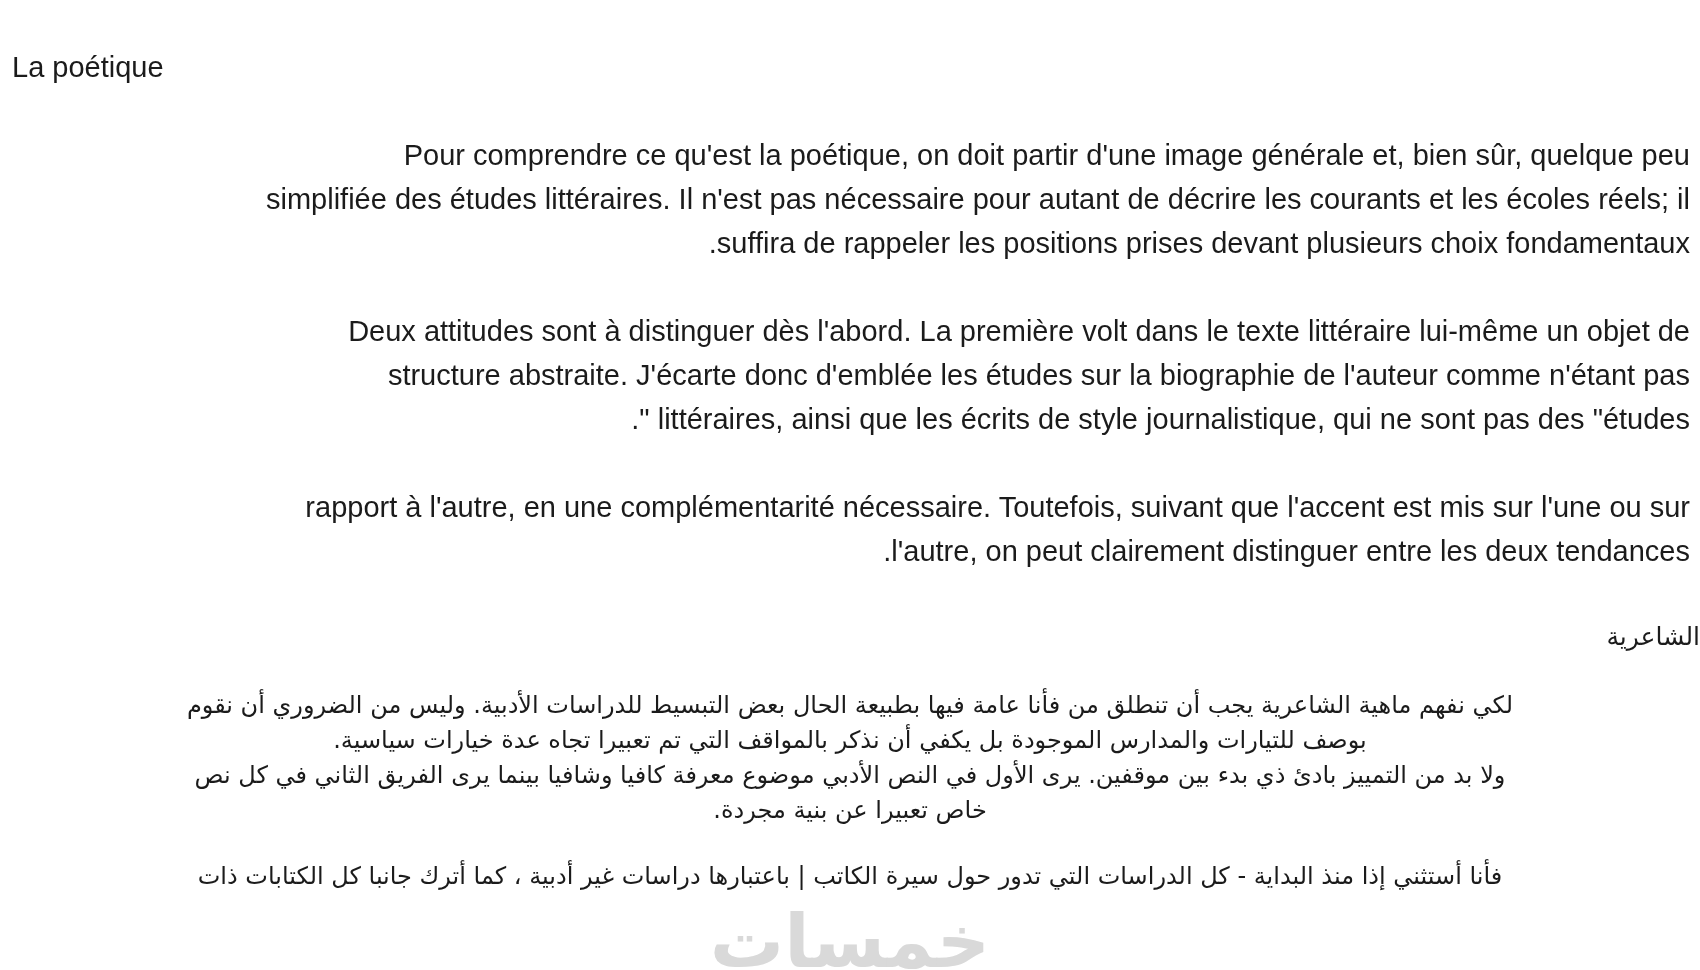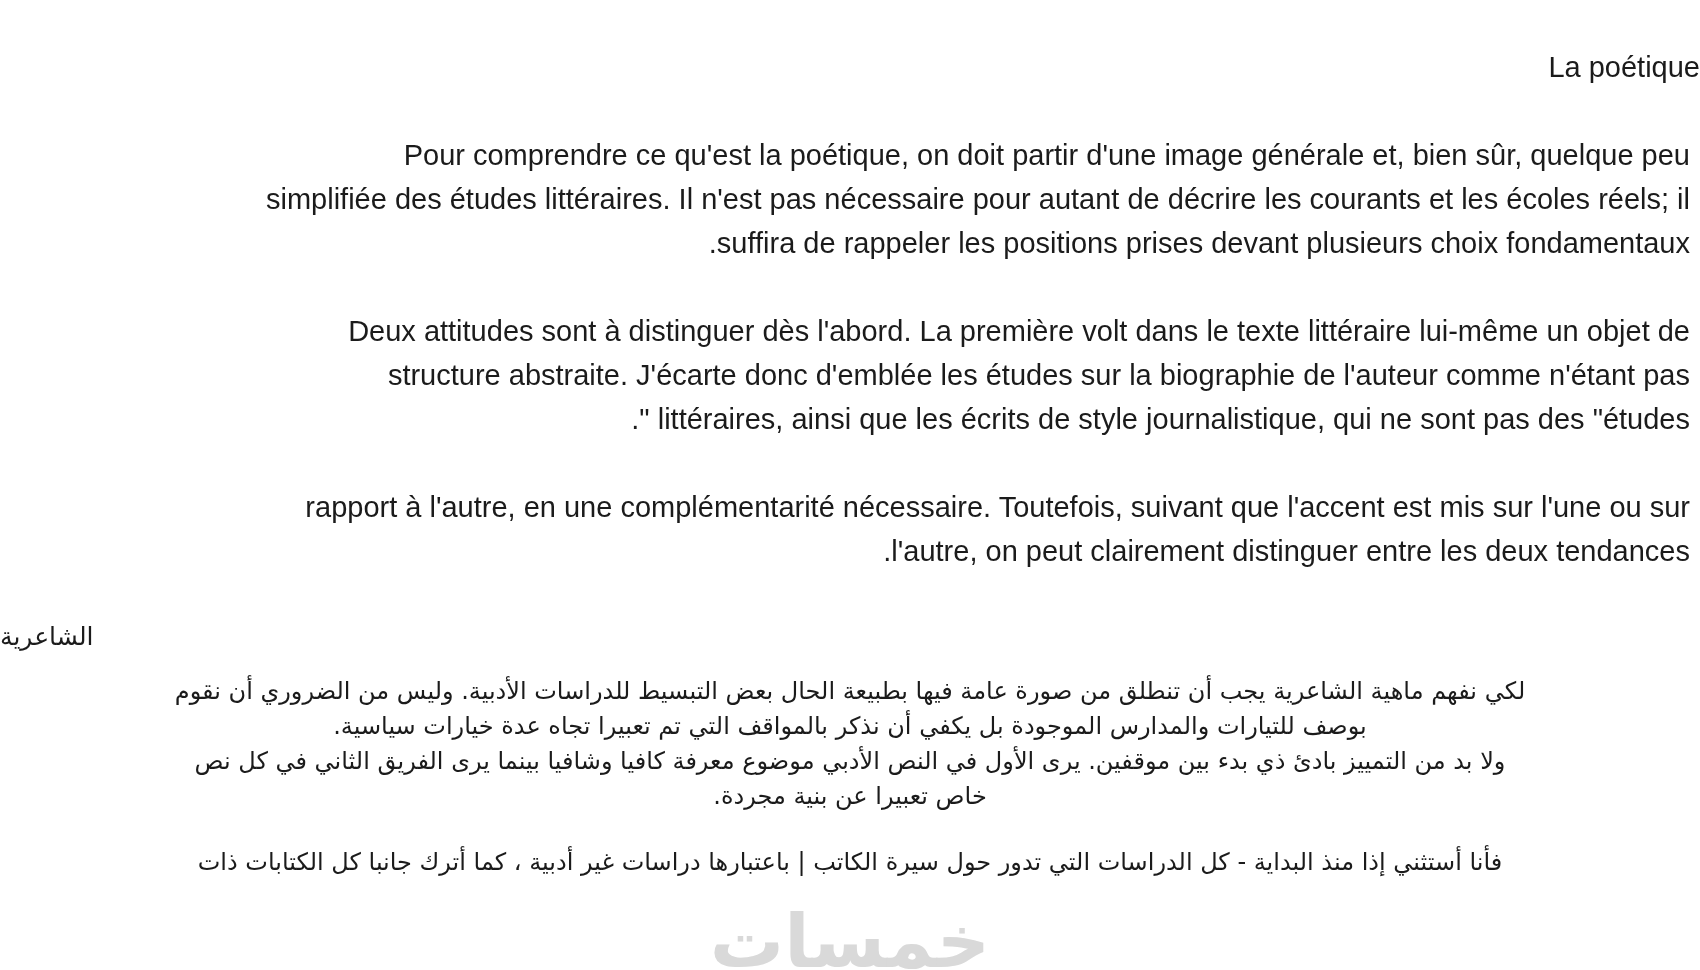--- a/index.html
+++ b/index.html
@@ -19,42 +19,42 @@
     font-family: "Liberation Sans", sans-serif;
   }
   .content {
     position: relative;
     z-index: 1;
     padding-top: 45px;
   }
   .title-fr {
     font-size: 29px;
     line-height: 44px;
-    text-align: right;
+    text-align: left;
     font-weight: normal;
     margin: 0 0 44px 12px;
   }
   .para-fr {
     margin: 0 10px 44px 10px;
   }
   .line-fr {
     direction: ltr;
     font-size: 29px;
     line-height: 44px;
     text-align: right;
     white-space: nowrap;
   }
   .title-ar {
     direction: rtl;
     font-family: "DejaVu Sans", sans-serif;
     font-size: 25px;
     line-height: 40px;
-    text-align: left;
+    text-align: right;
     font-weight: normal;
-    margin: 36px 0 17px 0;
+    margin: 36px 0 31px 0;
   }
   .para-ar {
     margin: 0 10px 0 10px;
   }
   .para-ar-final {
     margin: 31px 10px 0 10px;
   }
   .line-ar {
     direction: rtl;
     font-family: "DejaVu Sans", sans-serif;
@@ -101,21 +101,21 @@
     </div>
 
     <div class="para-fr">
       <div class="line-fr">rapport à l'autre, en une complémentarité nécessaire. Toutefois, suivant que l'accent est mis sur l'une ou sur</div>
       <div class="line-fr">.l'autre, on peut clairement distinguer entre les deux tendances</div>
     </div>
 
     <h2 class="title-ar">الشاعرية</h2>
 
     <div class="para-ar">
-      <div class="line-ar">لكي نفهم ماهية الشاعرية يجب أن تنطلق من صورة عامة فيها بطبيعة الحال بعض التبسيط للدراسات الأدبية. وليس من الضروري أن نقوم</div>
+      <div class="line-ar">لكي نفهم ماهية الشاعرية يجب أن تنطلق من فأنا عامة فيها بطبيعة الحال بعض التبسيط للدراسات الأدبية. وليس من الضروري أن نقوم</div>
       <div class="line-ar">بوصف للتيارات والمدارس الموجودة بل يكفي أن نذكر بالمواقف التي تم تعبيرا تجاه عدة خيارات سياسية.</div>
       <div class="line-ar">ولا بد من التمييز بادئ ذي بدء بين موقفين. يرى الأول في النص الأدبي موضوع معرفة كافيا وشافيا بينما يرى الفريق الثاني في كل نص</div>
       <div class="line-ar">خاص تعبيرا عن بنية مجردة.</div>
     </div>
 
     <div class="para-ar-final">
       <div class="line-ar">فأنا أستثني إذا منذ البداية - كل الدراسات التي تدور حول سيرة الكاتب | باعتبارها دراسات غير أدبية ، كما أترك جانبا كل الكتابات ذات</div>
     </div>
 
   </div>

